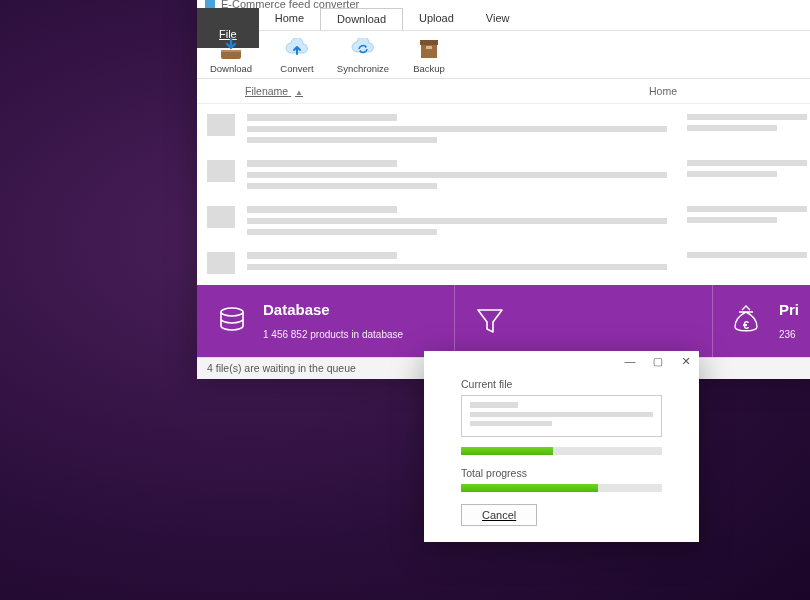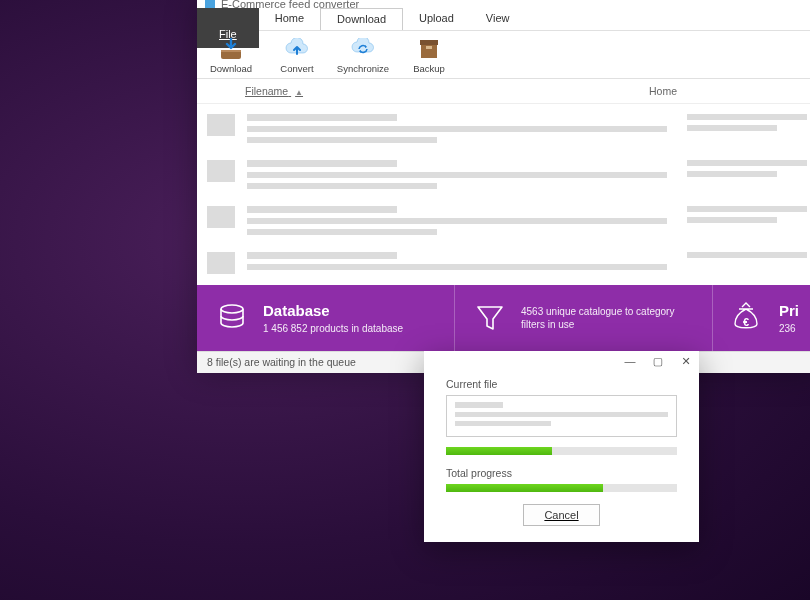--- a/index.html
+++ b/index.html
@@ -130,21 +130,21 @@
 .stat-cell:last-child { border-right: none; flex: 0 0 100px; }
 .stat-icon {
   width: 34px;
   height: 34px;
   margin-right: 14px;
   flex-shrink: 0;
 }
 .stat-text h3 {
   font-size: 15px;
   font-weight: 600;
-  margin-bottom: 3px;
+  margin-bottom: 10px;
 }
 .stat-text p {
   font-size: 10px;
   line-height: 1.3;
   opacity: 0.9;
 }
 .status-bar {
   background: #f4f4f4;
   border-top: 1px solid #ddd;
   padding: 4px 10px;
@@ -169,21 +169,21 @@
   gap: 14px;
 }
 .chrome-btn {
   font-size: 11px;
   color: #555;
   width: 14px;
   text-align: center;
   cursor: pointer;
 }
 .dlg-body {
-  padding: 6px 22px 16px;
+  padding: 6px 37px 16px;
 }
 .dlg-label {
   font-size: 10.5px;
   color: #555;
   margin-bottom: 5px;
 }
 .file-box {
   border: 1px solid #ccc;
   padding: 6px 8px;
   margin-bottom: 10px;
@@ -201,21 +201,21 @@
   background: #e4e4e4;
   margin-bottom: 12px;
   position: relative;
 }
 .progress-fill {
   height: 100%;
   background: linear-gradient(to bottom, #6ed61f, #4fb80f);
 }
 .dlg-footer {
   display: flex;
-  justify-content: center;
+  justify-content: flex-start;
   text-decoration: underline;
 }
 .cancel-btn {
   border: 1px solid #bbb;
   background: #fdfdfd;
   padding: 4px 20px;
   font-size: 11px;
   color: #333;
   cursor: pointer;
 }
@@ -351,39 +351,38 @@
         <p>1 456 852 products in database</p>
       </div>
     </div>
     <div class="stat-cell">
       <div class="stat-icon">
         <svg width="34" height="34" viewBox="0 0 34 34">
           <path d="M5 6 h24 l-9 12 v10 l-6 -3 v-7 z" fill="none" stroke="#fff" stroke-width="1.6" stroke-linejoin="round"></path>
         </svg>
       </div>
       <div class="stat-text">
-        <p>4563 unique catalogue to category filters in use</p>
       </div>
     </div>
     <div class="stat-cell">
       <div class="stat-icon">
         <svg width="30" height="34" viewBox="0 0 30 34">
           <path d="M11 6 l4 -4 l4 4 M8 8 h14 M15 8 c-8 4 -11 10 -11 15 c0 5 22 5 22 0 c0 -5 -3 -11 -11 -15" fill="none" stroke="#fff" stroke-width="1.4"></path>
           <text x="15" y="25" font-size="11" fill="#fff" text-anchor="middle" font-weight="bold">€</text>
         </svg>
       </div>
       <div class="stat-text">
         <h3>Pri</h3>
         <p>236</p>
       </div>
     </div>
   </div>
 
   <div class="status-bar">
-    <span>8 file(s) are waiting in the queue</span>
+    <span>4 file(s) are waiting in the queue</span>
   </div>
 </div>
 
 <div class="dialog">
   <div class="dlg-chrome">
     <div class="chrome-btn">—</div>
     <div class="chrome-btn">▢</div>
     <div class="chrome-btn">✕</div>
   </div>
   <div class="dlg-body">

